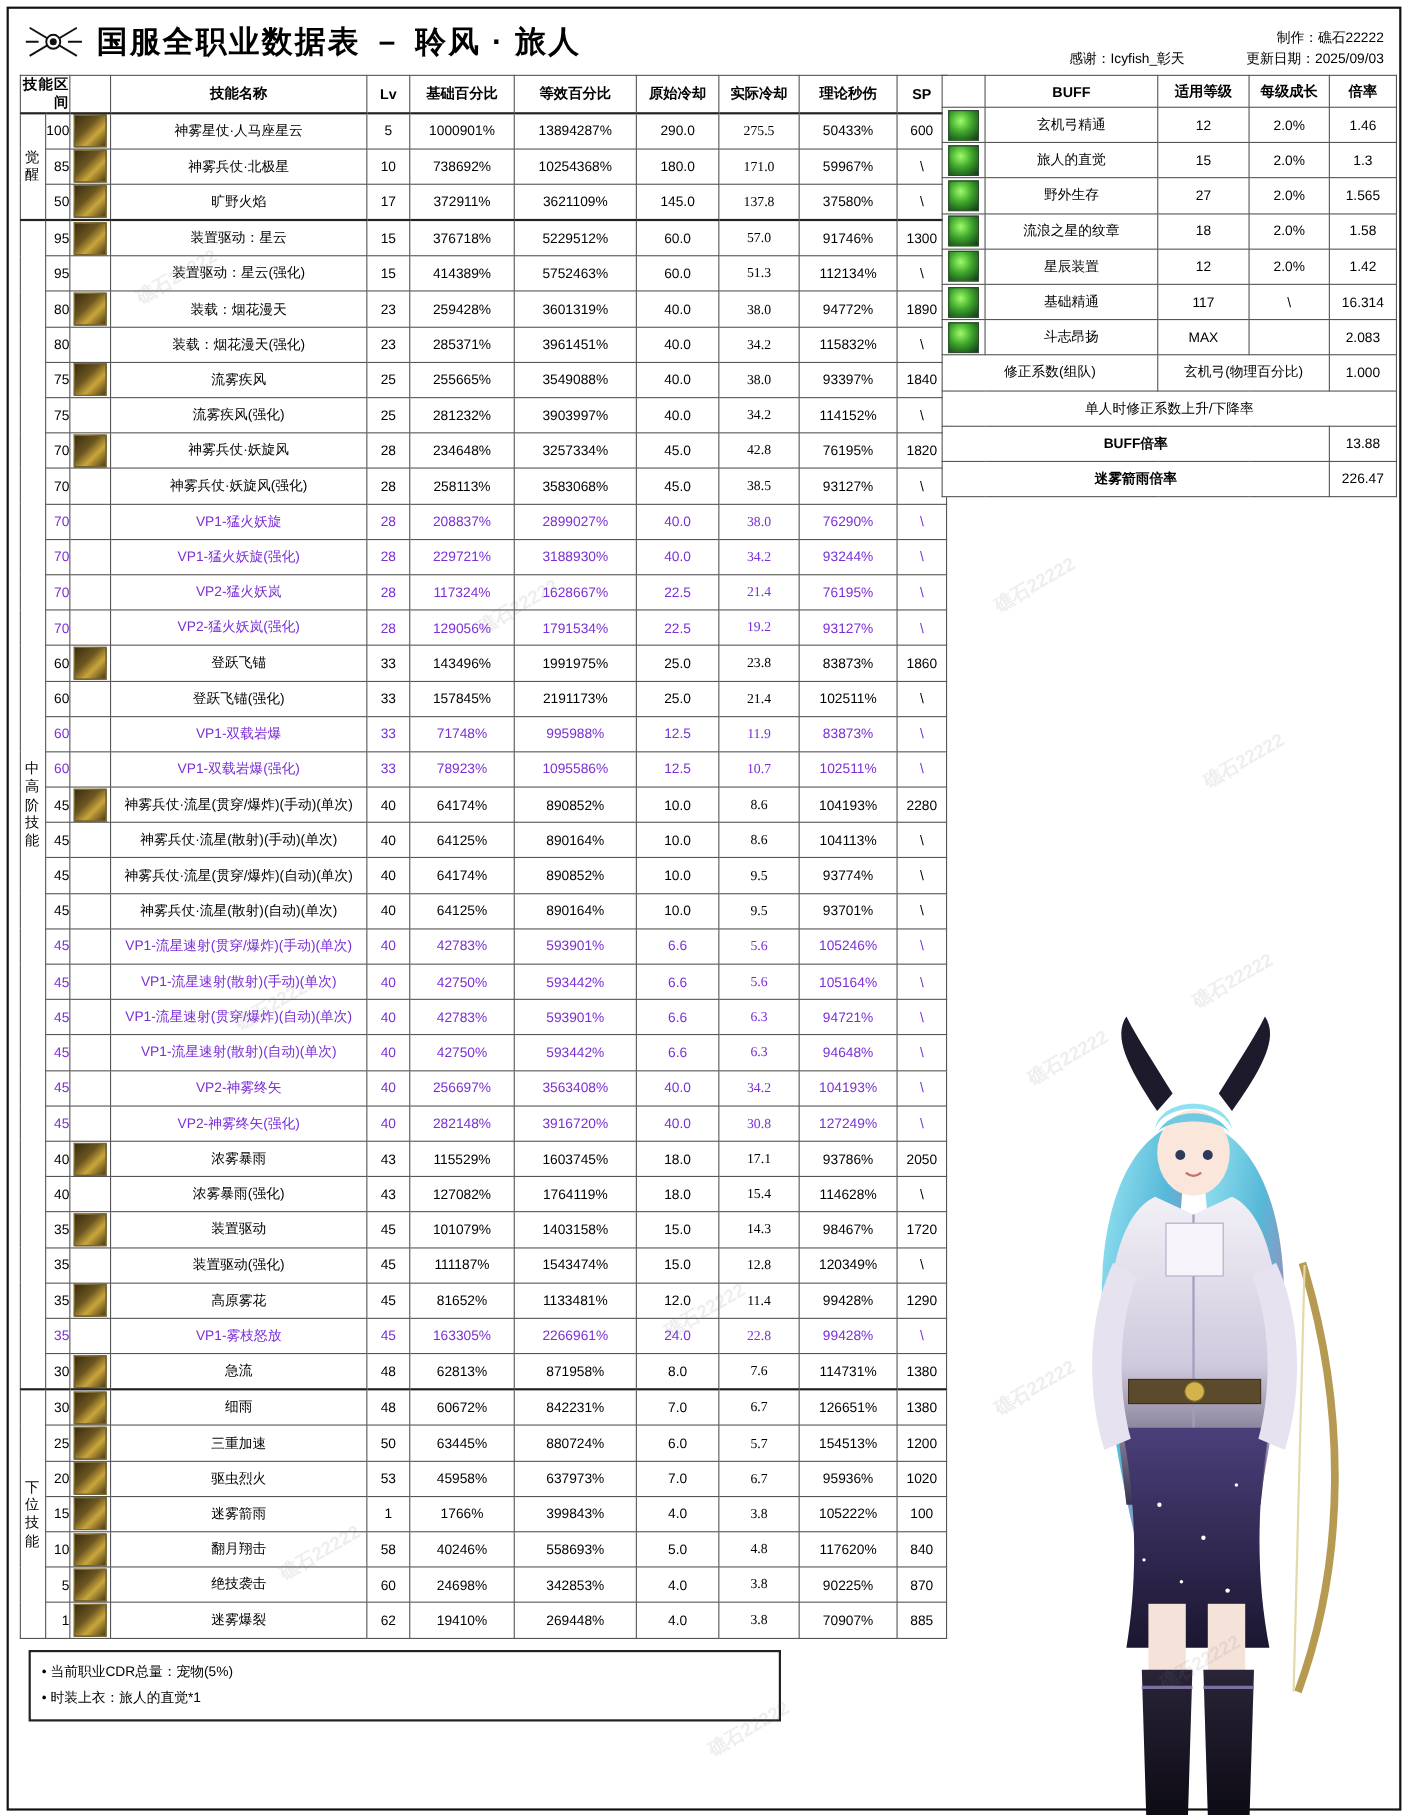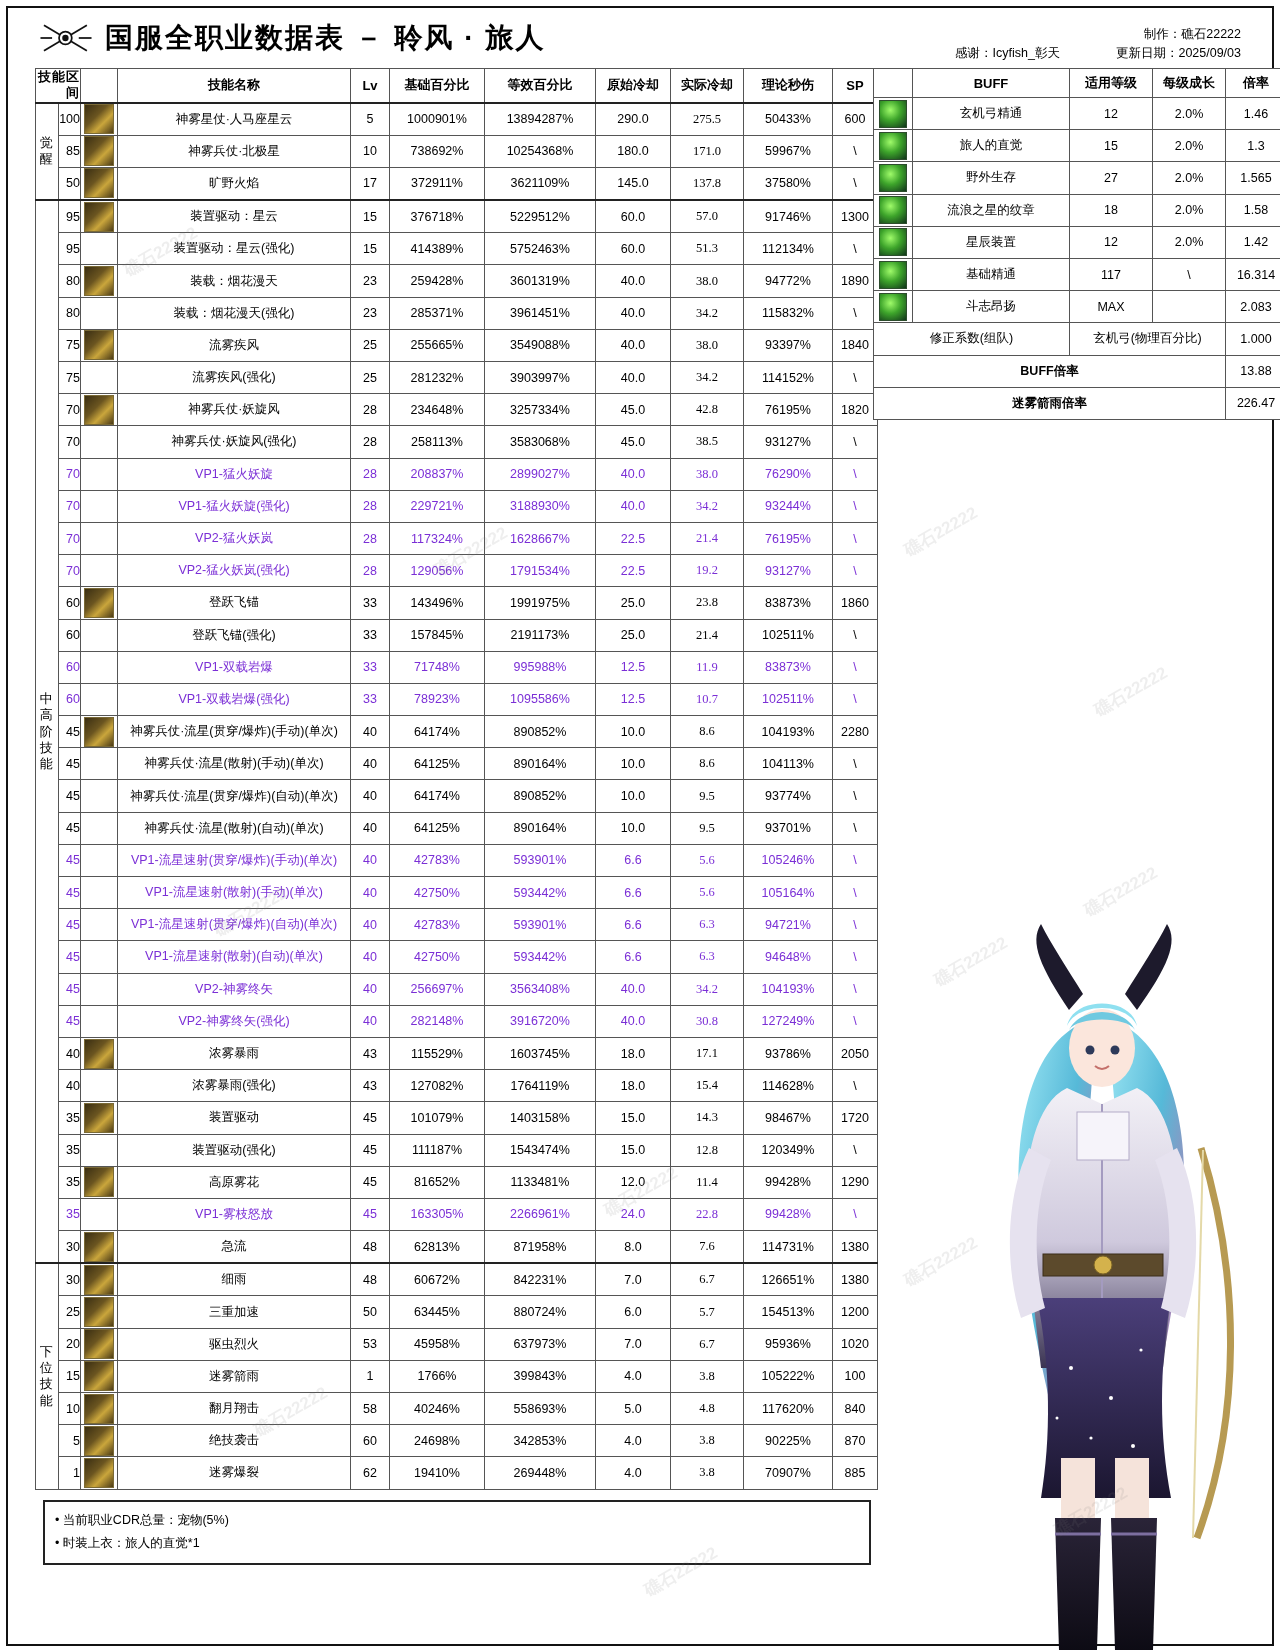--- a/index.html
+++ b/index.html
@@ -4,21 +4,21 @@
 <style>
   html,body{margin:0;padding:0;}
   body{
     width:1280px;height:1652px;
     background:#ffffff;
     font-family:"Liberation Sans","DejaVu Sans",sans-serif;
     color:#000;
     position:relative;
     overflow:hidden;
   }
-  .page{position:relative;width:1280px;height:1652px;box-sizing:border-box;padding:8px 27px;}
+  .page{position:relative;width:1280px;height:1652px;box-sizing:border-box;padding:8px 10px;}
   .outer-border{position:absolute;left:6px;top:6px;right:6px;bottom:6px;border:2px solid #111;box-sizing:border-box;pointer-events:none;}
 
   
   .header{position:relative;height:48px;display:flex;align-items:center;margin:6px 8px 6px 8px;}
   .logo{
     width:62px;height:40px;flex:0 0 auto;display:flex;align-items:center;justify-content:center;
     position:relative;
   }
   .logo svg{width:58px;height:38px;}
   .title{
@@ -61,21 +61,21 @@
   .buff-table td{height:31.2px;font-size:12.5px;}
   .b-icon{width:38px;}
   .b-icon .ic{width:28px;height:28px;margin:0 auto;border:1px solid #2d4d2d;box-sizing:border-box;
     background:radial-gradient(circle at 40% 35%,#9ffb6a 0%,#3ea52b 45%,#10351a 100%);}
   .b-name{width:156px;}
   .b-lvl{width:82px;}
   .b-grow{width:72px;}
   .b-mult{width:60px;}
 
   
-  .notes{margin:10px 8px 0 8px;width:828px;border:2px solid #222;box-sizing:border-box;padding:7px 10px 8px 10px;}
+  .notes{margin:10px 8px 0 8px;width:684px;border:2px solid #222;box-sizing:border-box;padding:7px 10px 8px 10px;}
   .notes div{font-size:12.5px;line-height:1.85;text-align:left;}
 
   
   .art{
     position:absolute;right:-6px;top:830px;width:386px;height:760px;overflow:hidden;
   }
   .art svg{width:100%;height:100%;}
 
   
   .wm{position:absolute;color:rgba(120,120,120,0.13);font-size:17px;font-weight:bold;
@@ -781,20 +781,23 @@
               <td class="b-lvl">MAX</td>
               <td class="b-grow"></td>
               <td class="b-mult">2.083</td>
             </tr>
             <tr>
               <td colspan="2">修正系数(组队)</td>
               <td colspan="2">玄机弓(物理百分比)</td>
               <td>1.000</td>
             </tr>
             <tr>
+              <td colspan="5">单人时修正系数上升/下降率</td>
+            </tr>
+            <tr>
               <td colspan="4" style="font-weight: bold;">BUFF倍率</td>
               <td>13.88</td>
             </tr>
             <tr>
               <td colspan="4" style="font-weight: bold;">迷雾箭雨倍率</td>
               <td>226.47</td>
             </tr>
           </tbody>
       </table>
 

